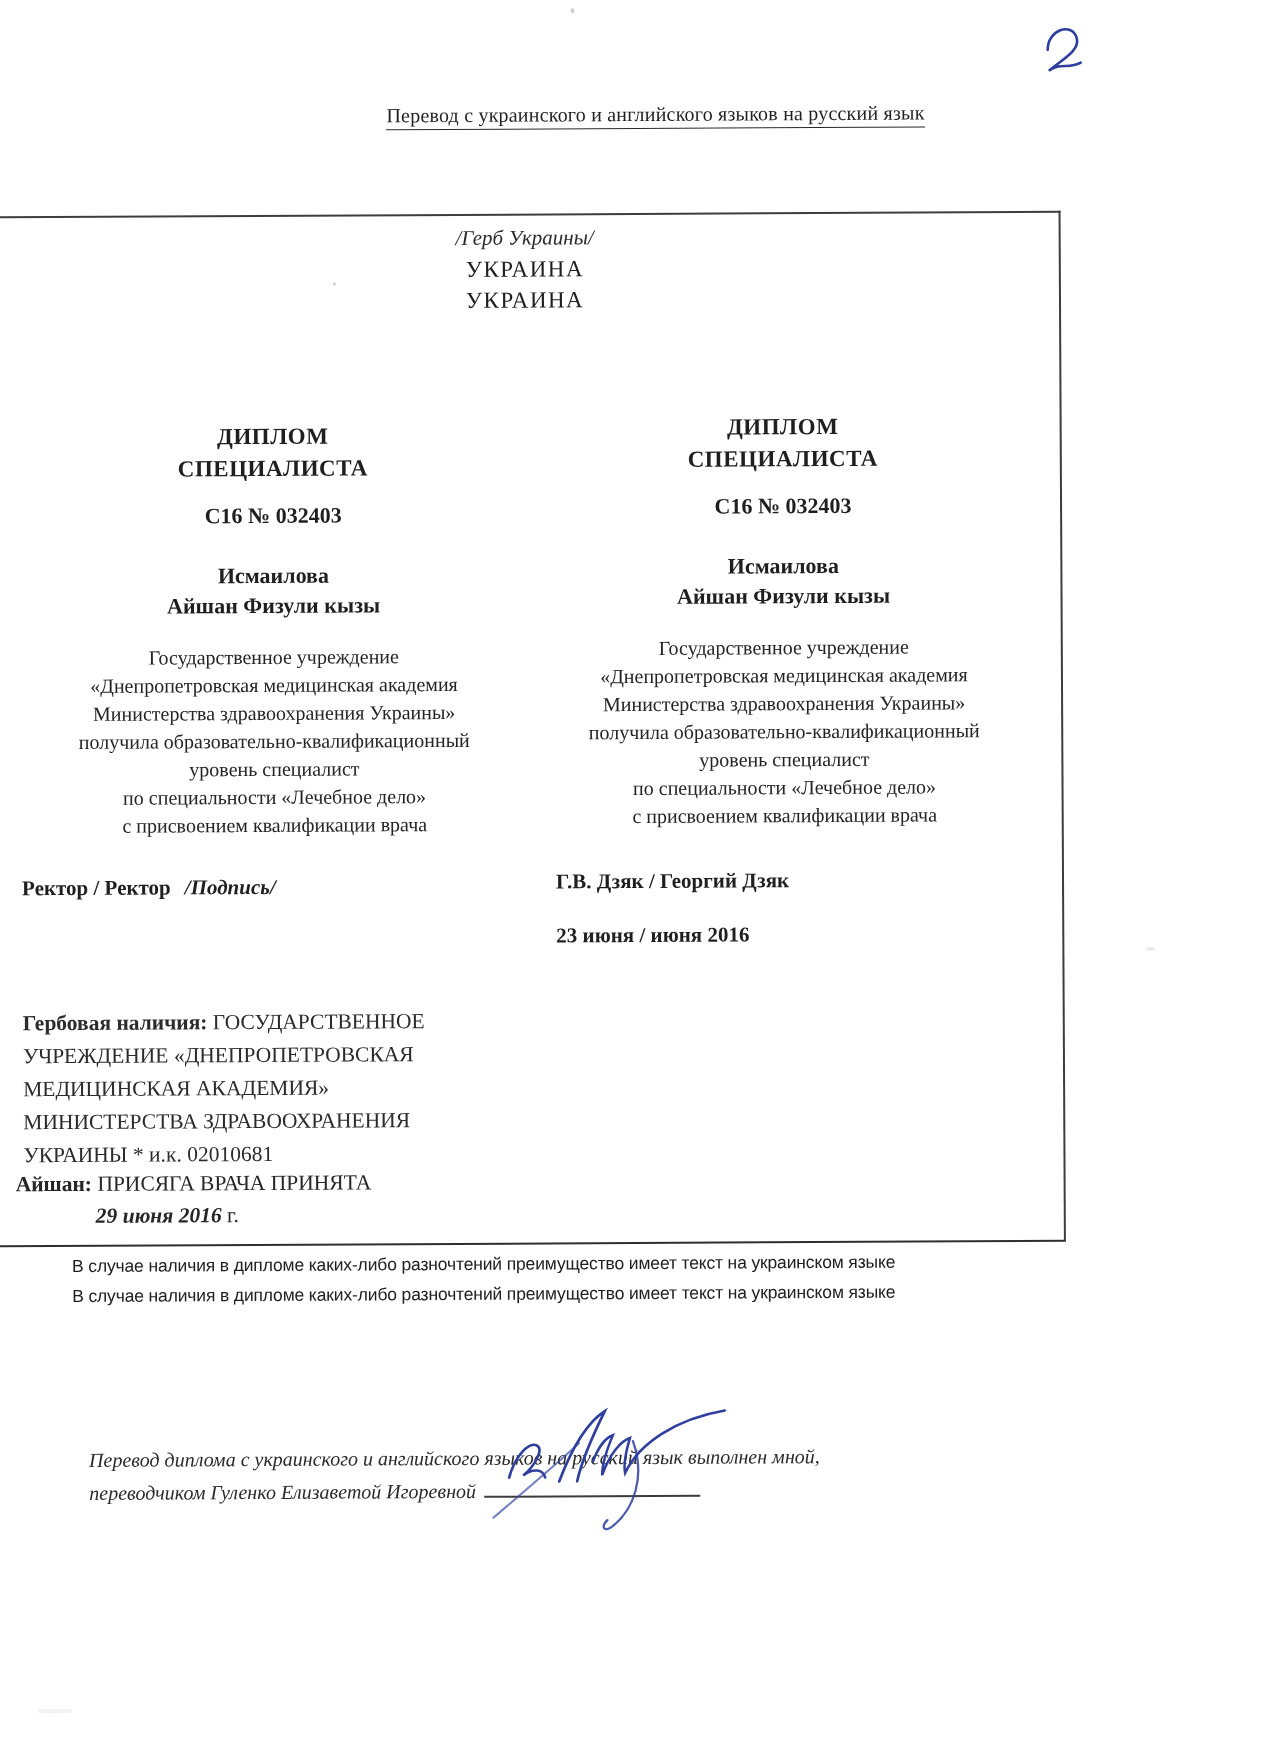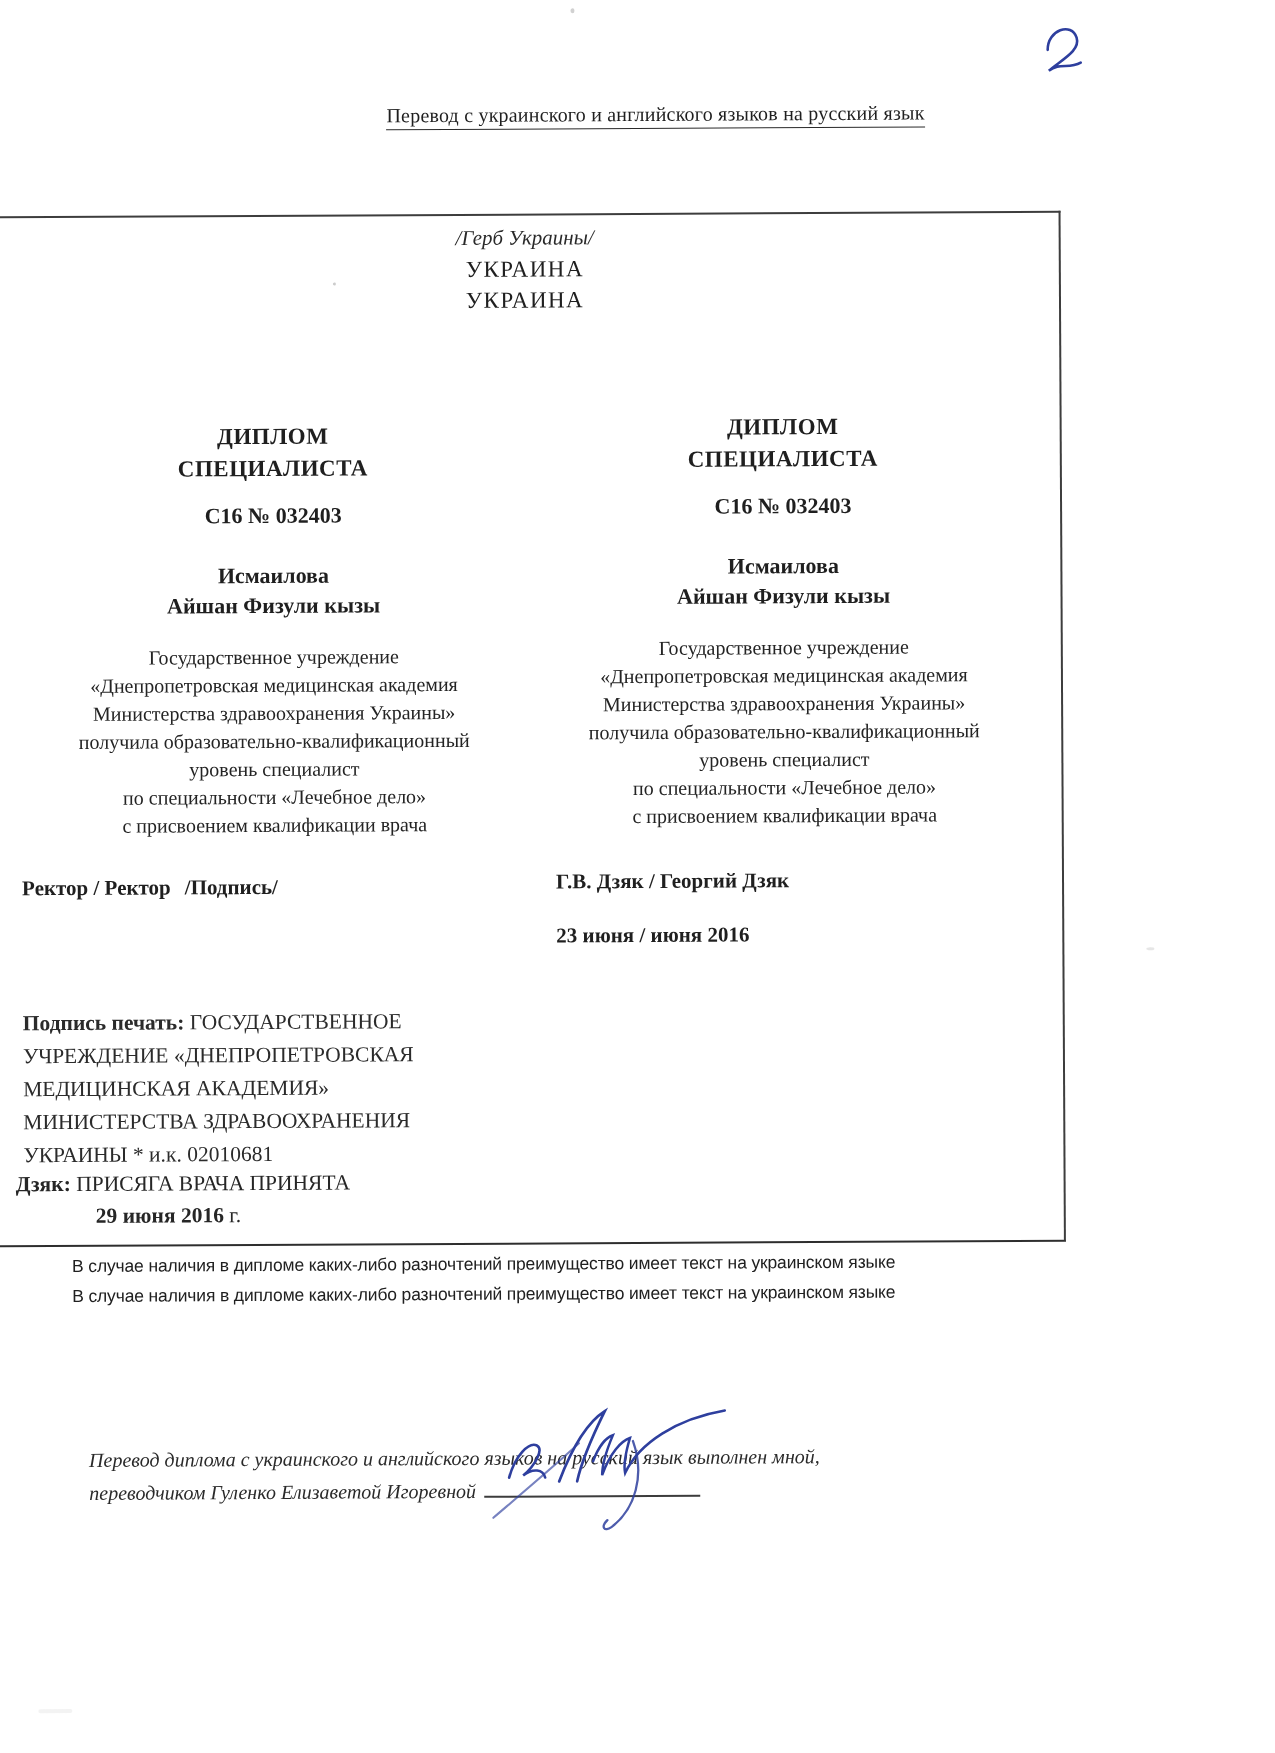--- a/index.html
+++ b/index.html
@@ -3,21 +3,21 @@
 <meta charset="utf-8">
 <style>
   html,body{margin:0;padding:0;}
   body{
     width:1275px;height:1753px;background:#ffffff;position:relative;overflow:hidden;
     font-family:"Liberation Serif","DejaVu Serif",serif;color:#1f1f1f;
   }
   .scan{position:absolute;inset:0;transform:rotate(-0.3deg);transform-origin:50% 50%;}
   .abs{position:absolute;}
   .b{font-weight:bold;}
-  .i{}
+  .i{font-style:italic;}
 
   .header-wrap{top:103px;left:0;width:100%;text-align:center;font-size:20px;}
   .header-wrap .underlined{display:inline-block;border-bottom:1.6px solid #2a2a2a;padding-bottom:2px;transform:translateX(22px);letter-spacing:.2px;}
 
   .frame{left:-6px;top:213px;width:1068px;height:1027px;
     border-top:2.5px solid #3d3d3d;border-right:2px solid #3d3d3d;border-bottom:2.5px solid #2e2e2e;}
 
   .emblem-block{position:absolute;top:7px;left:0;width:100%;text-align:center;line-height:31px;}
   .emblem-note{font-style:italic;font-size:21px;color:#2a2a2a;}
   .country{font-size:23px;letter-spacing:1.5px;}
@@ -113,32 +113,32 @@
 
     <div class="abs rector-line">
       <span class="b">Ректор / Ректор</span><span class="b i note">/Подпись/</span>
     </div>
 
     <div class="abs signatory">Г.В. Дзяк / Георгий Дзяк</div>
     <div class="abs issue-date">23 июня / июня 2016</div>
 
     <div class="abs seal-block">
       <div>
-        <span class="b">Подпись печать:</span>
+        <span class="b">Гербовая наличия:</span>
         <span>ГОСУДАРСТВЕННОЕ</span>
       </div>
       <div>УЧРЕЖДЕНИЕ «ДНЕПРОПЕТРОВСКАЯ</div>
       <div>МЕДИЦИНСКАЯ АКАДЕМИЯ»</div>
       <div>МИНИСТЕРСТВА ЗДРАВООХРАНЕНИЯ</div>
       <div>УКРАИНЫ * и.к. 02010681</div>
     </div>
 
     <div class="abs stamp-block">
       <div>
-        <span class="b">Дзяк:</span>
+        <span class="b">Айшан:</span>
         <span>ПРИСЯГА ВРАЧА ПРИНЯТА</span>
       </div>
       <div class="stamp-line2">
         <span class="b i">29 июня 2016</span>
         <span>г.</span>
       </div>
     </div>
   </div>
 
   <div class="abs disclaimer">

